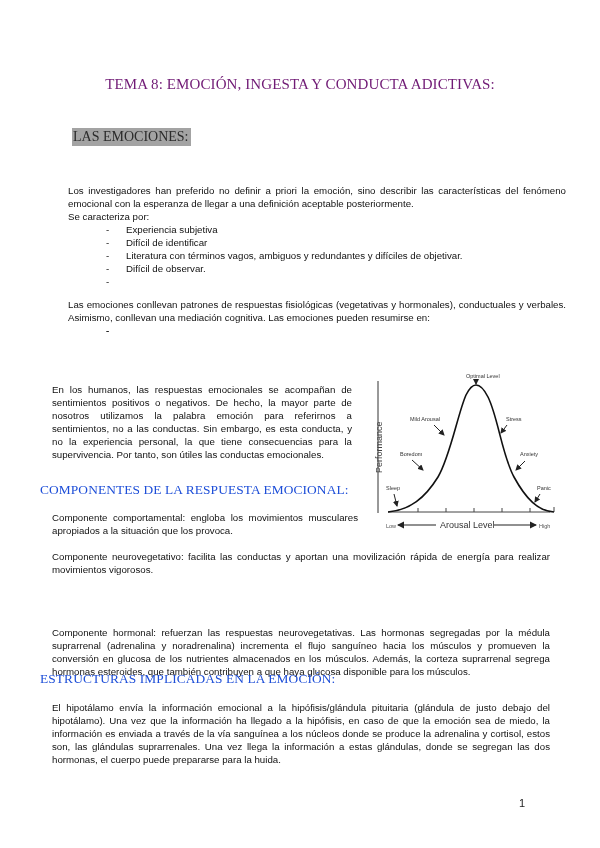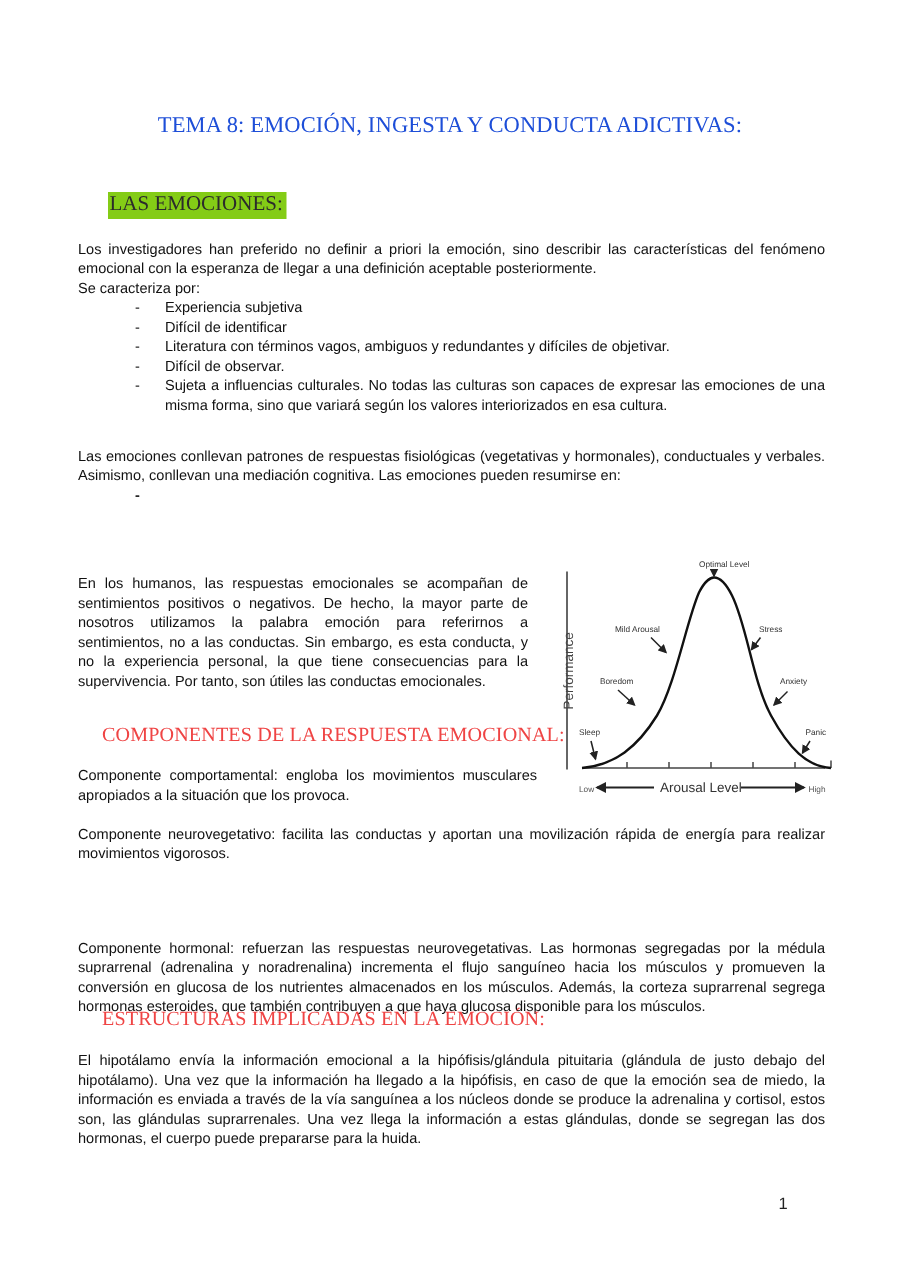--- a/index.html
+++ b/index.html
@@ -1,54 +1,54 @@
 <!DOCTYPE html>
 <html><head>
 <meta charset="utf-8">
 <style>
   html, body { margin: 0; padding: 0; background: #ffffff; }
   body { width: 600px; height: 848px; position: relative; overflow: hidden; color: #1a1a1a; }
   .serif { font-family: "Liberation Serif", "DejaVu Serif", serif; }
   .sans { font-family: "Liberation Sans", "DejaVu Sans", sans-serif; }
-  .title { position: absolute; left: 0; width: 600px; top: 76px; text-align: center; font-size: 15px; color: #1d4ed8; letter-spacing: 0.1px; }
-  .h-emociones { position: absolute; left: 72px; top: 128px; font-size: 14px; background: #84cc16; padding: 1px 2px 1px 1px; color: #2b2b2b; }
-  .h2 { position: absolute; left: 68px; font-size: 13.4px; color: #ef4444; letter-spacing: 0.1px; }
+  .title { position: absolute; left: 0; width: 600px; top: 76px; text-align: center; font-size: 15px; color: #701a75; letter-spacing: 0.1px; }
+  .h-emociones { position: absolute; left: 72px; top: 128px; font-size: 14px; background: #a3a3a3; padding: 1px 2px 1px 1px; color: #2b2b2b; }
+  .h2 { position: absolute; left: 40px; font-size: 13.4px; color: #1d4ed8; letter-spacing: 0.1px; }
   .para { position: absolute; left: 52px; width: 498px; font-size: 9.7px; line-height: 13px; text-align: justify; color: #111; }
   .para p { margin: 0; }
   .just-last { text-align-last: left; }
   ul.dash { list-style: none; margin: 0; padding: 0; }
   ul.dash li { position: relative; padding-left: 58px; }
   ul.dash li .dash-mark { position: absolute; left: 38px; top: 0; }
   .narrow { width: 300px; }
   .chart { position: absolute; left: 370px; top: 373px; width: 190px; height: 160px; text-align: right; }
   .chart svg { display: block; }
   .pagenum { position: absolute; left: 519px; top: 797px; font-size: 11px; color: #222; }
 </style>
 </head>
 <body>
 
 <div>
 
   <div class="title serif">TEMA 8: EMOCIÓN, INGESTA Y CONDUCTA ADICTIVAS:</div>
 
   <div class="h-emociones serif">LAS EMOCIONES:</div>
 
-  <div class="para sans" style="top:160px;">
+  <div class="para sans" style="top:184px;margin-left:16px;">
     <p>Los investigadores han preferido no definir a priori la emoción, sino describir las características del fenómeno emocional con la esperanza de llegar a una definición aceptable posteriormente.</p>
     <p class="just-last">Se caracteriza por:</p>
     <ul class="dash">
       <li><span class="dash-mark">-</span><span>Experiencia subjetiva</span></li>
       <li><span class="dash-mark">-</span><span>Difícil de identificar</span></li>
       <li><span class="dash-mark">-</span><span>Literatura con términos vagos, ambiguos y redundantes y difíciles de objetivar.</span></li>
       <li><span class="dash-mark">-</span><span>Difícil de observar.</span></li>
-      <li style="text-align:justify; text-align-last:left;"><span class="dash-mark">-</span><span>Sujeta a influencias culturales. No todas las culturas son capaces de expresar las emociones de una misma forma, sino que variará según los valores interiorizados en esa cultura.</span></li>
+      <li style="text-align:justify; text-align-last:left;"><span class="dash-mark">-</span></li>
     </ul>
   </div>
 
-  <div class="para sans" style="top:298px;">
+  <div class="para sans" style="top:298px;margin-left:16px;">
     <p>Las emociones conllevan patrones de respuestas fisiológicas (vegetativas y hormonales), conductuales y verbales. Asimismo, conllevan una mediación cognitiva. Las emociones pueden resumirse en:</p>
     <ul class="dash">
       <li><span class="dash-mark">-</span></li>
       <li><span class="dash-mark">-</span></li>
     </ul>
   </div>
 
   <div class="para sans narrow" style="top:383px;">
     <p>En los humanos, las respuestas emocionales se acompañan de sentimientos positivos o negativos. De hecho, la mayor parte de nosotros utilizamos la palabra emoción para referirnos a sentimientos, no a las conductas. Sin embargo, es esta conducta, y no la experiencia personal, la que tiene consecuencias para la supervivencia. Por tanto, son útiles las conductas emocionales.</p>
   </div>

